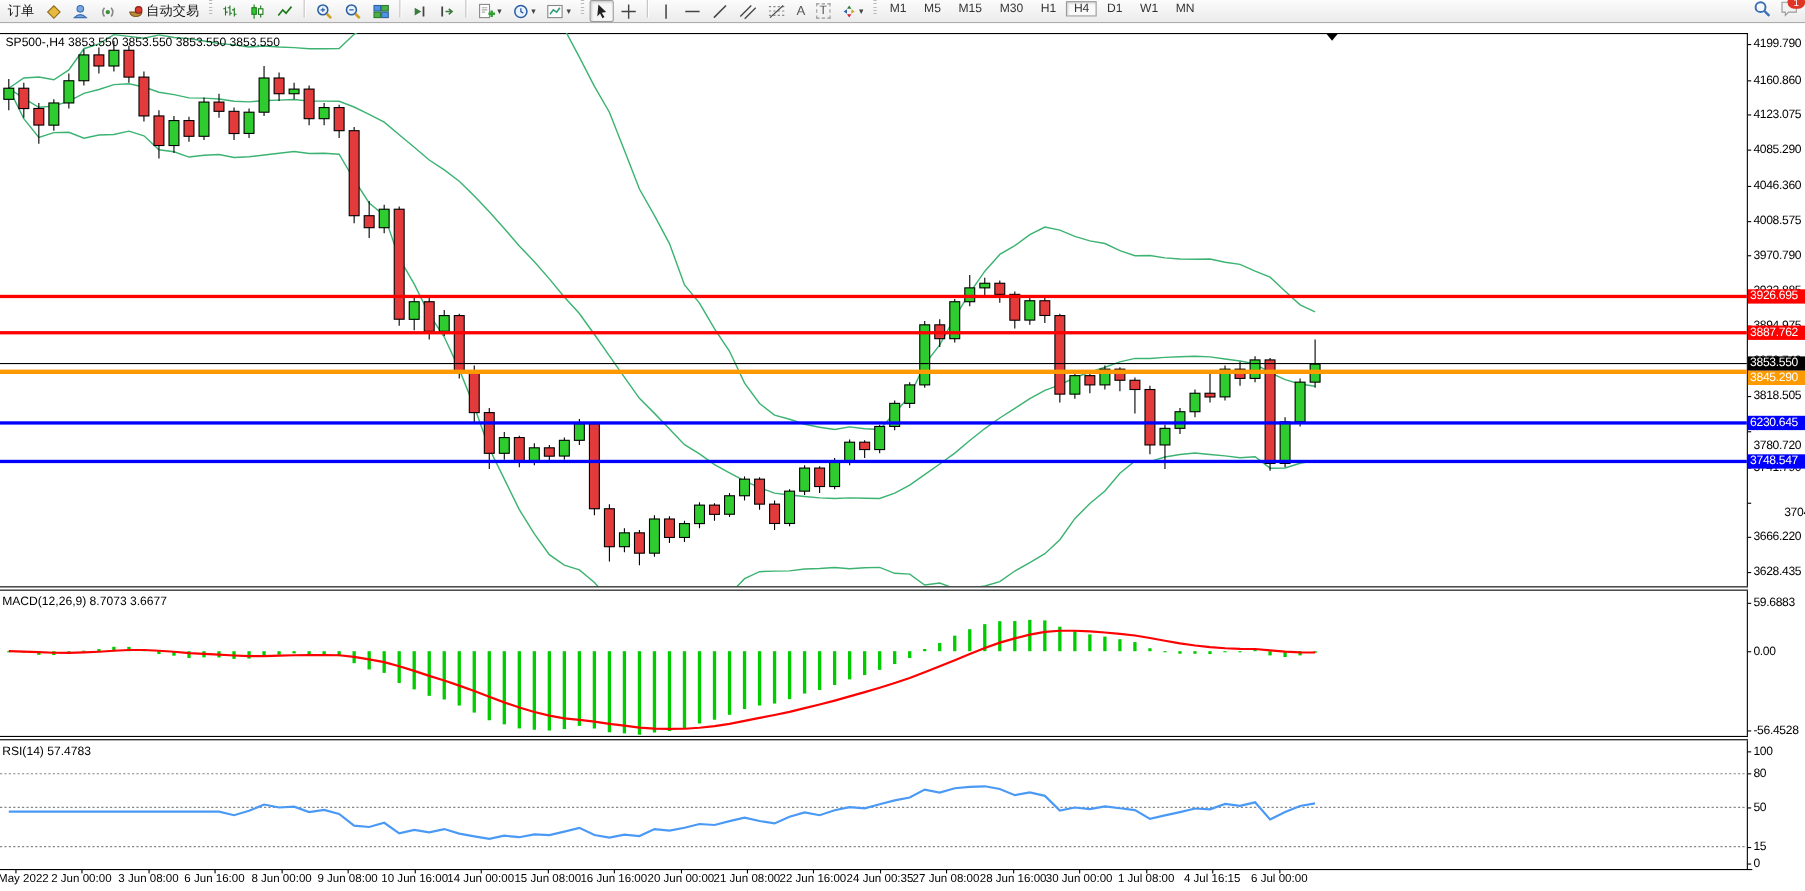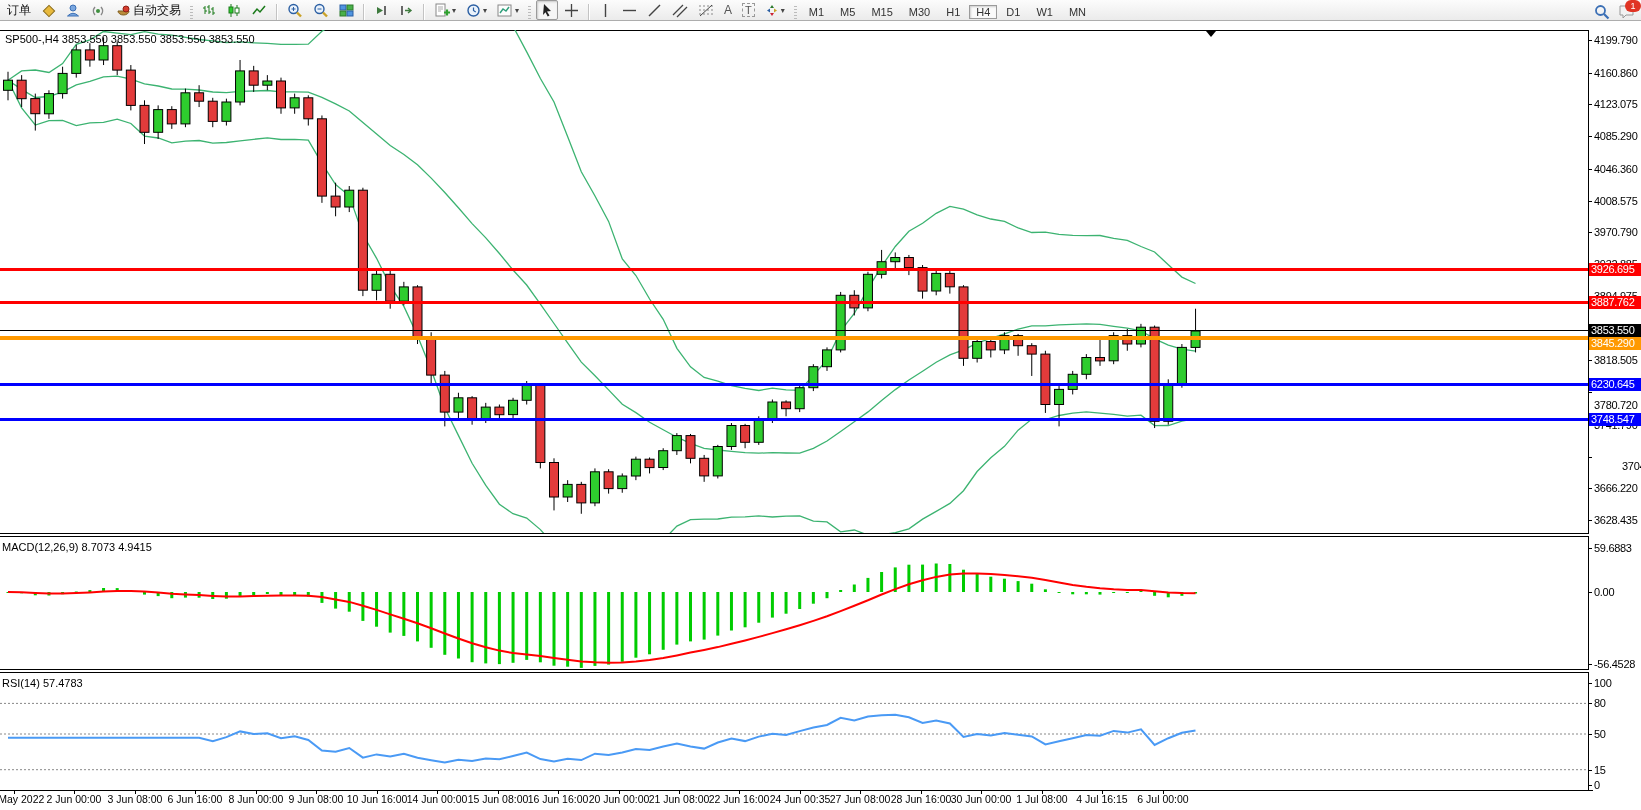--- a/index.html
+++ b/index.html
@@ -2,21 +2,21 @@
 <html><head>
 <meta charset="utf-8">
 <style>
   html,body{margin:0;padding:0}
   body{width:1641px;height:810px;overflow:hidden;background:#fff;
        font-family:"Liberation Sans",sans-serif;position:relative;font-size:12px;color:#111}
 
   
   .toolbar{position:absolute;top:0;left:0;width:1641px;height:21px;box-sizing:border-box;
            background:linear-gradient(#fcfcfc,#ebebeb);border-bottom:1px solid #adadad;
-           display:flex;align-items:flex-end;padding:0 4px 0 0;white-space:nowrap}
+           display:flex;align-items:flex-start;padding:0 4px 0 0;white-space:nowrap}
   .tb-btn{height:18px;display:inline-flex;align-items:center;padding:0 3px;margin:0 1px;
           border:1px solid transparent;border-radius:2px;cursor:default}
   .tb-btn.active{border-color:#9b9b9b;background:#f6f6f6;box-shadow:inset 1px 1px 2px #c9c9c9}
   .tb-sep{width:0;height:16px;border-left:1px solid #c3c3c3;border-right:1px solid #fff;margin:0 4px}
   .tb-grip{width:3px;height:14px;margin:0 4px;
            background:repeating-linear-gradient(#bbb 0 1px,transparent 1px 3px)}
   .tb-label{font-size:12px;margin-left:2px}
   .tf{padding:0 6px;font-size:11px;color:#333;height:16px;line-height:16px;margin:0 1px;border:1px solid transparent}
   .tf.active{border:1px solid #9b9b9b;background:#fafafa;box-shadow:inset 1px 1px 2px #cfcfcf}
   .caret{font-size:8px;color:#444;margin-left:2px}
@@ -522,21 +522,21 @@
     <rect x="1098.5" y="53.0" width="3" height="2.6" fill="#00cc00"></rect>
     <rect x="1112.15" y="53.0" width="3" height="1.0" fill="#00cc00"></rect>
     <rect x="1125.8" y="53.0" width="3" height="1.0" fill="#00cc00"></rect>
     <rect x="1139.45" y="51.6" width="3" height="1.4" fill="#00cc00"></rect>
     <rect x="1153.1000000000001" y="53.0" width="3" height="3.8" fill="#00cc00"></rect>
     <rect x="1166.75" y="53.0" width="3" height="5.3" fill="#00cc00"></rect>
     <rect x="1180.4" y="53.0" width="3" height="3.8" fill="#00cc00"></rect>
     <rect x="1194.05" y="53.0" width="3" height="1.5" fill="#00cc00"></rect>
     <polyline points="8.0,53.0 21.6,53.3 35.3,53.9 49.0,54.4 62.6,54.6 76.3,54.1 89.9,53.5 103.5,52.6 117.2,51.9 130.9,51.9 144.5,52.6 158.2,53.5 171.8,54.7 185.5,55.4 199.1,56.1 212.8,56.9 226.4,57.4 240.1,57.4 253.7,57.1 267.4,56.7 281.0,56.6 294.7,56.5 308.3,56.7 321.9,58.1 335.6,60.4 349.3,62.9 362.9,66.7 376.6,70.9 390.2,75.4 403.9,79.7 417.5,84.3 431.2,89.2 444.8,94.5 458.4,99.5 472.1,104.2 485.8,108.3 499.4,111.6 513.0,114.1 526.7,115.4 540.4,117.0 554.0,119.0 567.6,120.7 581.3,122.4 595.0,123.3 608.6,123.7 622.3,123.5 635.9,122.6 649.6,121.1 663.2,119.1 676.9,116.4 690.5,113.6 704.1,111.0 717.8,108.1 731.5,104.8 745.1,101.5 758.8,97.9 772.4,94.1 786.1,90.2 799.7,86.2 813.4,81.9 827.0,77.3 840.6,72.1 854.3,66.7 868.0,61.2 881.6,55.5 895.3,50.1 908.9,45.2 922.6,41.3 936.2,37.9 949.9,35.4 963.5,34.4 977.1,34.4 990.8,35.0 1004.5,36.0 1018.1,37.2 1031.8,38.7 1045.4,41.0 1059.0,43.5 1072.7,45.9 1086.4,47.8 1100.0,49.3 1113.7,50.3 1127.3,50.9 1141.0,51.0 1154.6,52.2 1168.3,53.4 1181.9,54.1 1195.5,54.2" fill="none" stroke="#ff0000" stroke-width="2"></polyline>
   </svg>
-<div id="macd-label">MACD(12,26,9) 8.7073 4.9415</div>
+<div id="macd-label">MACD(12,26,9) 8.7073 3.6677</div>
 
 <div id="divider-2" class="divider"></div>
 <svg id="rsi-svg" width="1588" height="115">
     <line x1="0" y1="94.70000000000005" x2="1588" y2="94.70000000000005" stroke="#888" stroke-width="1" stroke-dasharray="2,2"></line>
     <line x1="0" y1="59" x2="1588" y2="59" stroke="#888" stroke-width="1" stroke-dasharray="2,2"></line>
     <line x1="0" y1="28.399999999999977" x2="1588" y2="28.399999999999977" stroke="#888" stroke-width="1" stroke-dasharray="2,2"></line>
     <polyline points="8.0,62.8 21.6,62.8 35.3,62.8 49.0,62.8 62.6,62.8 76.3,62.8 89.9,62.8 103.5,62.8 117.2,62.8 130.9,62.8 144.5,62.8 158.2,62.8 171.8,62.8 185.5,62.8 199.1,62.8 212.8,66.1 226.4,62.1 240.1,56.4 253.7,59.1 267.4,58.3 281.0,63.3 294.7,61.2 308.3,65.0 321.9,75.6 335.6,76.8 349.3,73.0 362.9,82.6 376.6,79.4 390.2,81.6 403.9,78.7 417.5,82.8 431.2,85.3 444.8,87.6 458.4,84.7 472.1,86.1 485.8,83.6 499.4,84.2 513.0,81.0 526.7,77.6 540.4,84.1 554.0,86.4 567.6,83.8 581.3,85.1 595.0,78.7 608.6,80.1 622.3,77.5 635.9,74.1 649.6,75.0 663.2,71.5 676.9,68.4 690.5,71.4 704.1,73.6 717.8,67.5 731.5,63.5 745.1,66.1 758.8,61.6 772.4,58.7 786.1,59.9 799.7,56.1 813.4,52.6 827.0,50.0 840.6,42.8 854.3,45.5 868.0,41.6 881.6,40.3 895.3,39.8 908.9,42.3 922.6,47.9 936.2,45.4 949.9,48.5 963.5,61.9 977.1,59.1 990.8,60.5 1004.5,58.0 1018.1,59.8 1031.8,61.4 1045.4,69.4 1059.0,66.3 1072.7,63.3 1086.4,60.0 1100.0,60.7 1113.7,55.9 1127.3,57.6 1141.0,54.4 1154.6,69.9 1168.3,63.2 1181.9,57.7 1195.5,55.4" fill="none" stroke="#4a9af5" stroke-width="2"></polyline>
   </svg>
 <div id="rsi-label">RSI(14) 57.4783</div>
 

